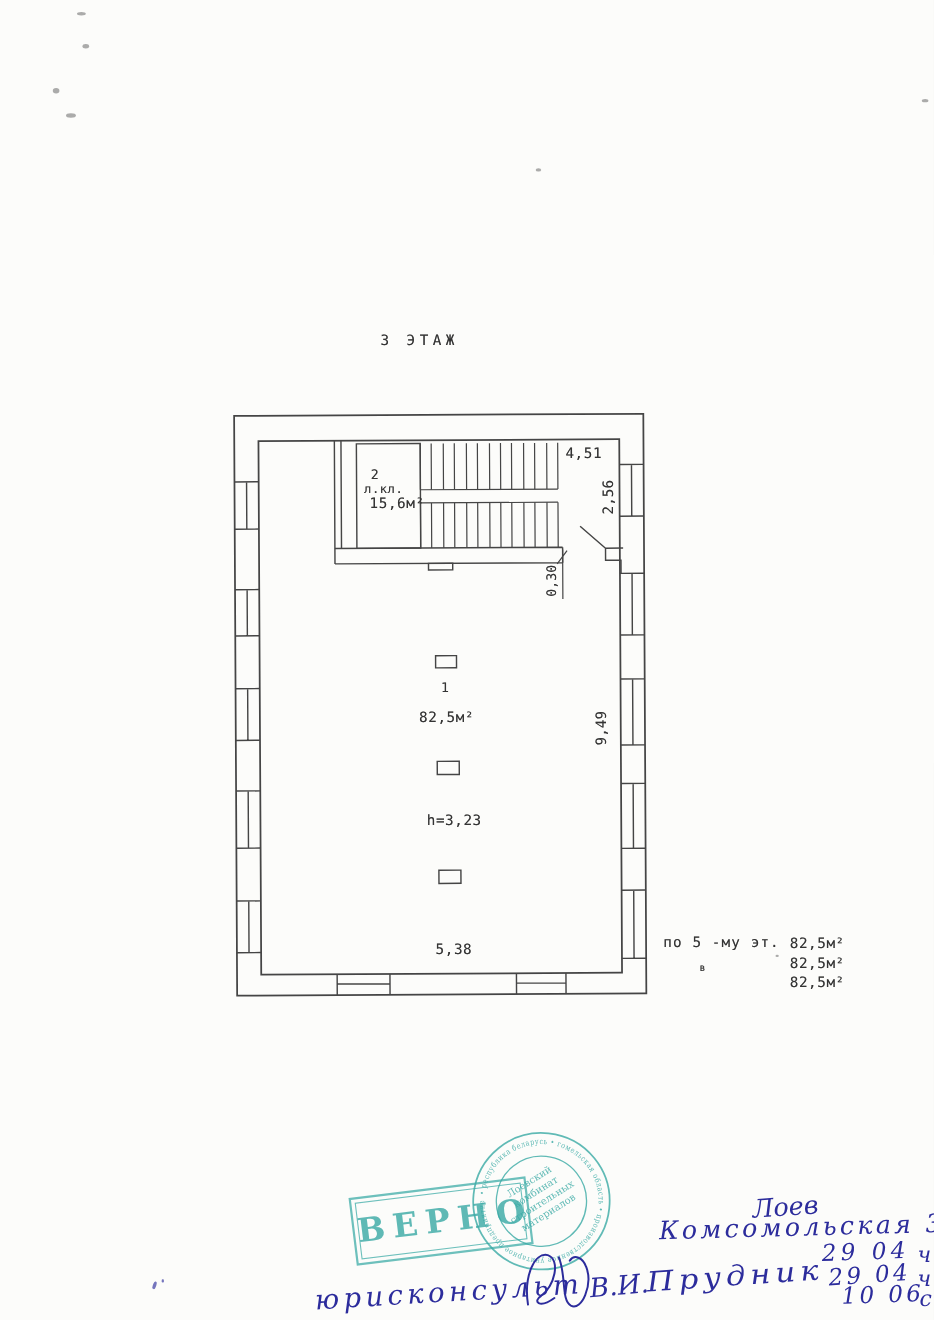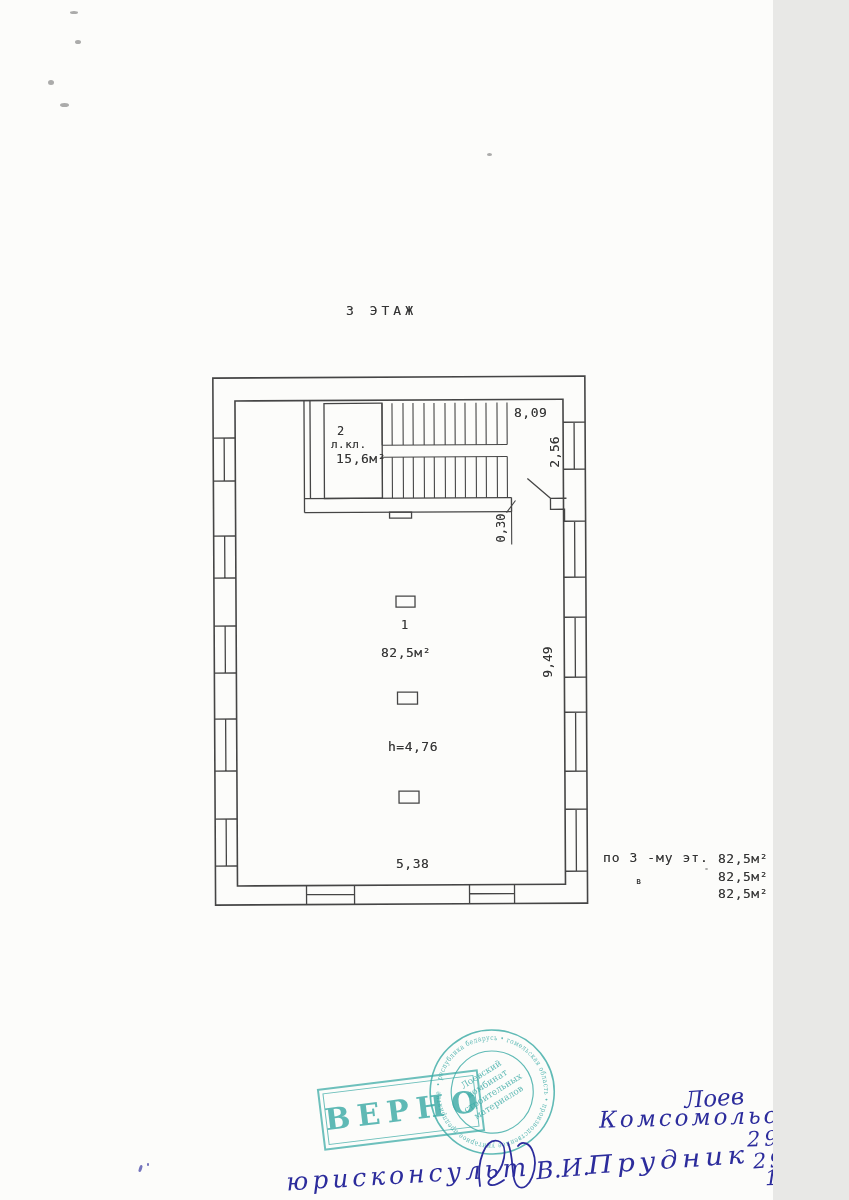--- a/index.html
+++ b/index.html
@@ -1,16 +1,16 @@
 <!DOCTYPE html>
 <html><head>
 <meta charset="utf-8">
 <style>
   html,body{margin:0;padding:0;background:#e8e8e6;}
-  #page{position:relative;width:773px;height:1200px;background:#fcfcfa;overflow:hidden;
+  #page{position:relative;width:849px;height:1200px;background:#fcfcfa;overflow:hidden;
         font-family:"DejaVu Sans Mono", monospace;}
   .plabel{position:absolute;color:#343434;white-space:nowrap;letter-spacing:.5px;
           text-shadow:0 0 .4px rgba(40,40,40,.45);}
   .rotwrap{position:absolute;width:0;height:0;}
   .rotwrap>span{position:absolute;transform:translate(-50%,-50%) rotate(-90deg);
           white-space:nowrap;color:#343434;text-shadow:0 0 .4px rgba(40,40,40,.45);}
   .hand{position:absolute;font-family:"DejaVu Serif", serif;font-style:italic;
           color:#2c2c9c;white-space:nowrap;}
   .speck{position:absolute;background:#5a5a5a;opacity:.5;border-radius:50%;}
   .bspeck{position:absolute;background:#2c2c9c;opacity:.65;border-radius:40%;}
@@ -83,36 +83,36 @@
     <g fill="#fcfcfa">
       <rect x="396" y="596" width="19" height="11"></rect>
       <rect x="397" y="692" width="20" height="12"></rect>
       <rect x="398" y="791" width="20" height="12"></rect>
     </g>
   </svg>
 
   <div class="plabel" style="left:337px;top:424px;font-size:12px;">2</div>
   <div class="plabel" style="left:331px;top:438px;font-size:11px;">л.кл.</div>
   <div class="plabel" style="left:336px;top:451px;font-size:13px;">15,6м²</div>
-  <div class="plabel" style="left:514px;top:405px;font-size:13px;">8,09</div>
+  <div class="plabel" style="left:514px;top:405px;font-size:13px;">4,51</div>
   <div class="rotwrap" style="left:554px;top:452px;">
     <span style="font-size:13px;">2,56</span>
     </div>
   <div class="rotwrap" style="left:501px;top:528px;">
     <span style="font-size:12px;">0,30</span>
     </div>
   <div class="rotwrap" style="left:547px;top:662px;">
     <span style="font-size:13px;">9,49</span>
     </div>
   <div class="plabel" style="left:401px;top:618px;font-size:12px;">1</div>
   <div class="plabel" style="left:381px;top:645px;font-size:13px;">82,5м²</div>
-  <div class="plabel" style="left:388px;top:739px;font-size:13px;">h=4,76</div>
+  <div class="plabel" style="left:388px;top:739px;font-size:13px;">h=3,23</div>
   <div class="plabel" style="left:396px;top:856px;font-size:13px;">5,38</div>
 
-  <div class="plabel" style="left:603px;top:850px;font-size:13px;letter-spacing:1px;">по 3 -му эт.</div>
+  <div class="plabel" style="left:603px;top:850px;font-size:13px;letter-spacing:1px;">по 5 -му эт.</div>
   <div class="plabel" style="left:636px;top:876px;font-size:9px;">в</div>
   <div class="plabel" style="left:718px;top:851px;font-size:13px;">82,5м²</div>
   <div class="plabel" style="left:718px;top:869px;font-size:13px;">82,5м²</div>
   <div class="plabel" style="left:718px;top:886px;font-size:13px;">82,5м²</div>
 
   <div id="verno">
     <div class="inner">
       <span class="txt">ВЕРНО</span>
     </div>
   </div>

